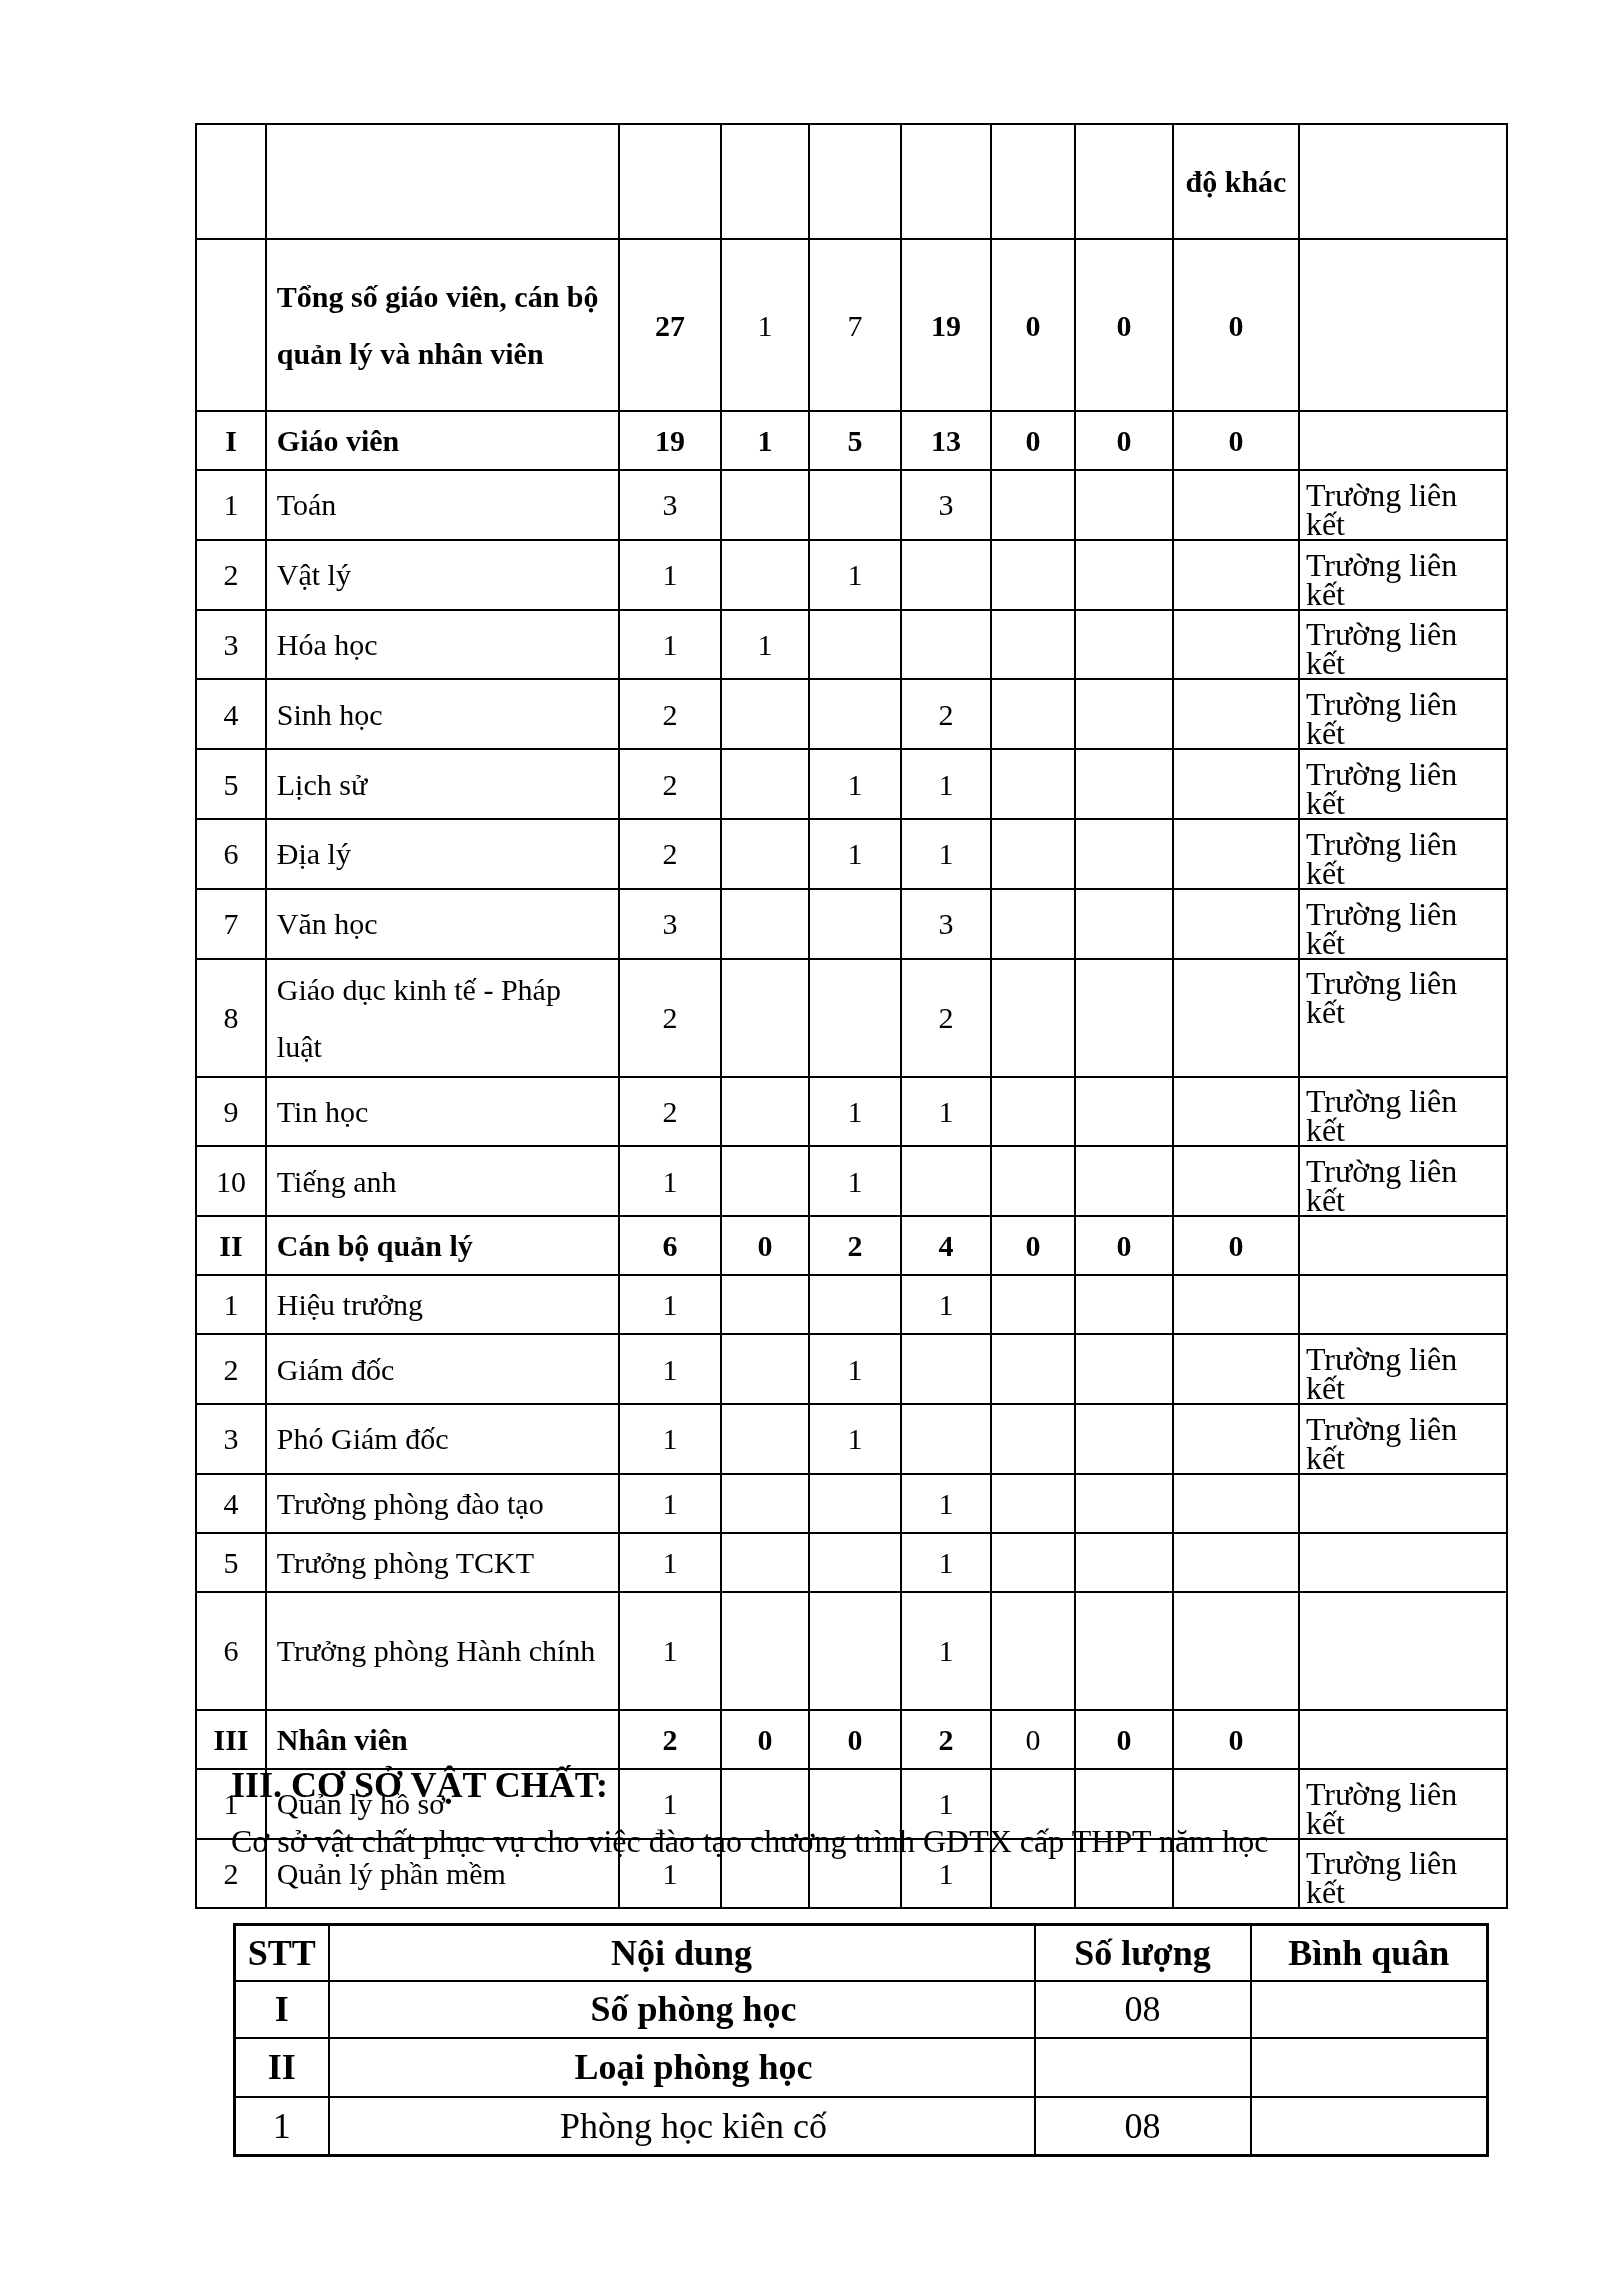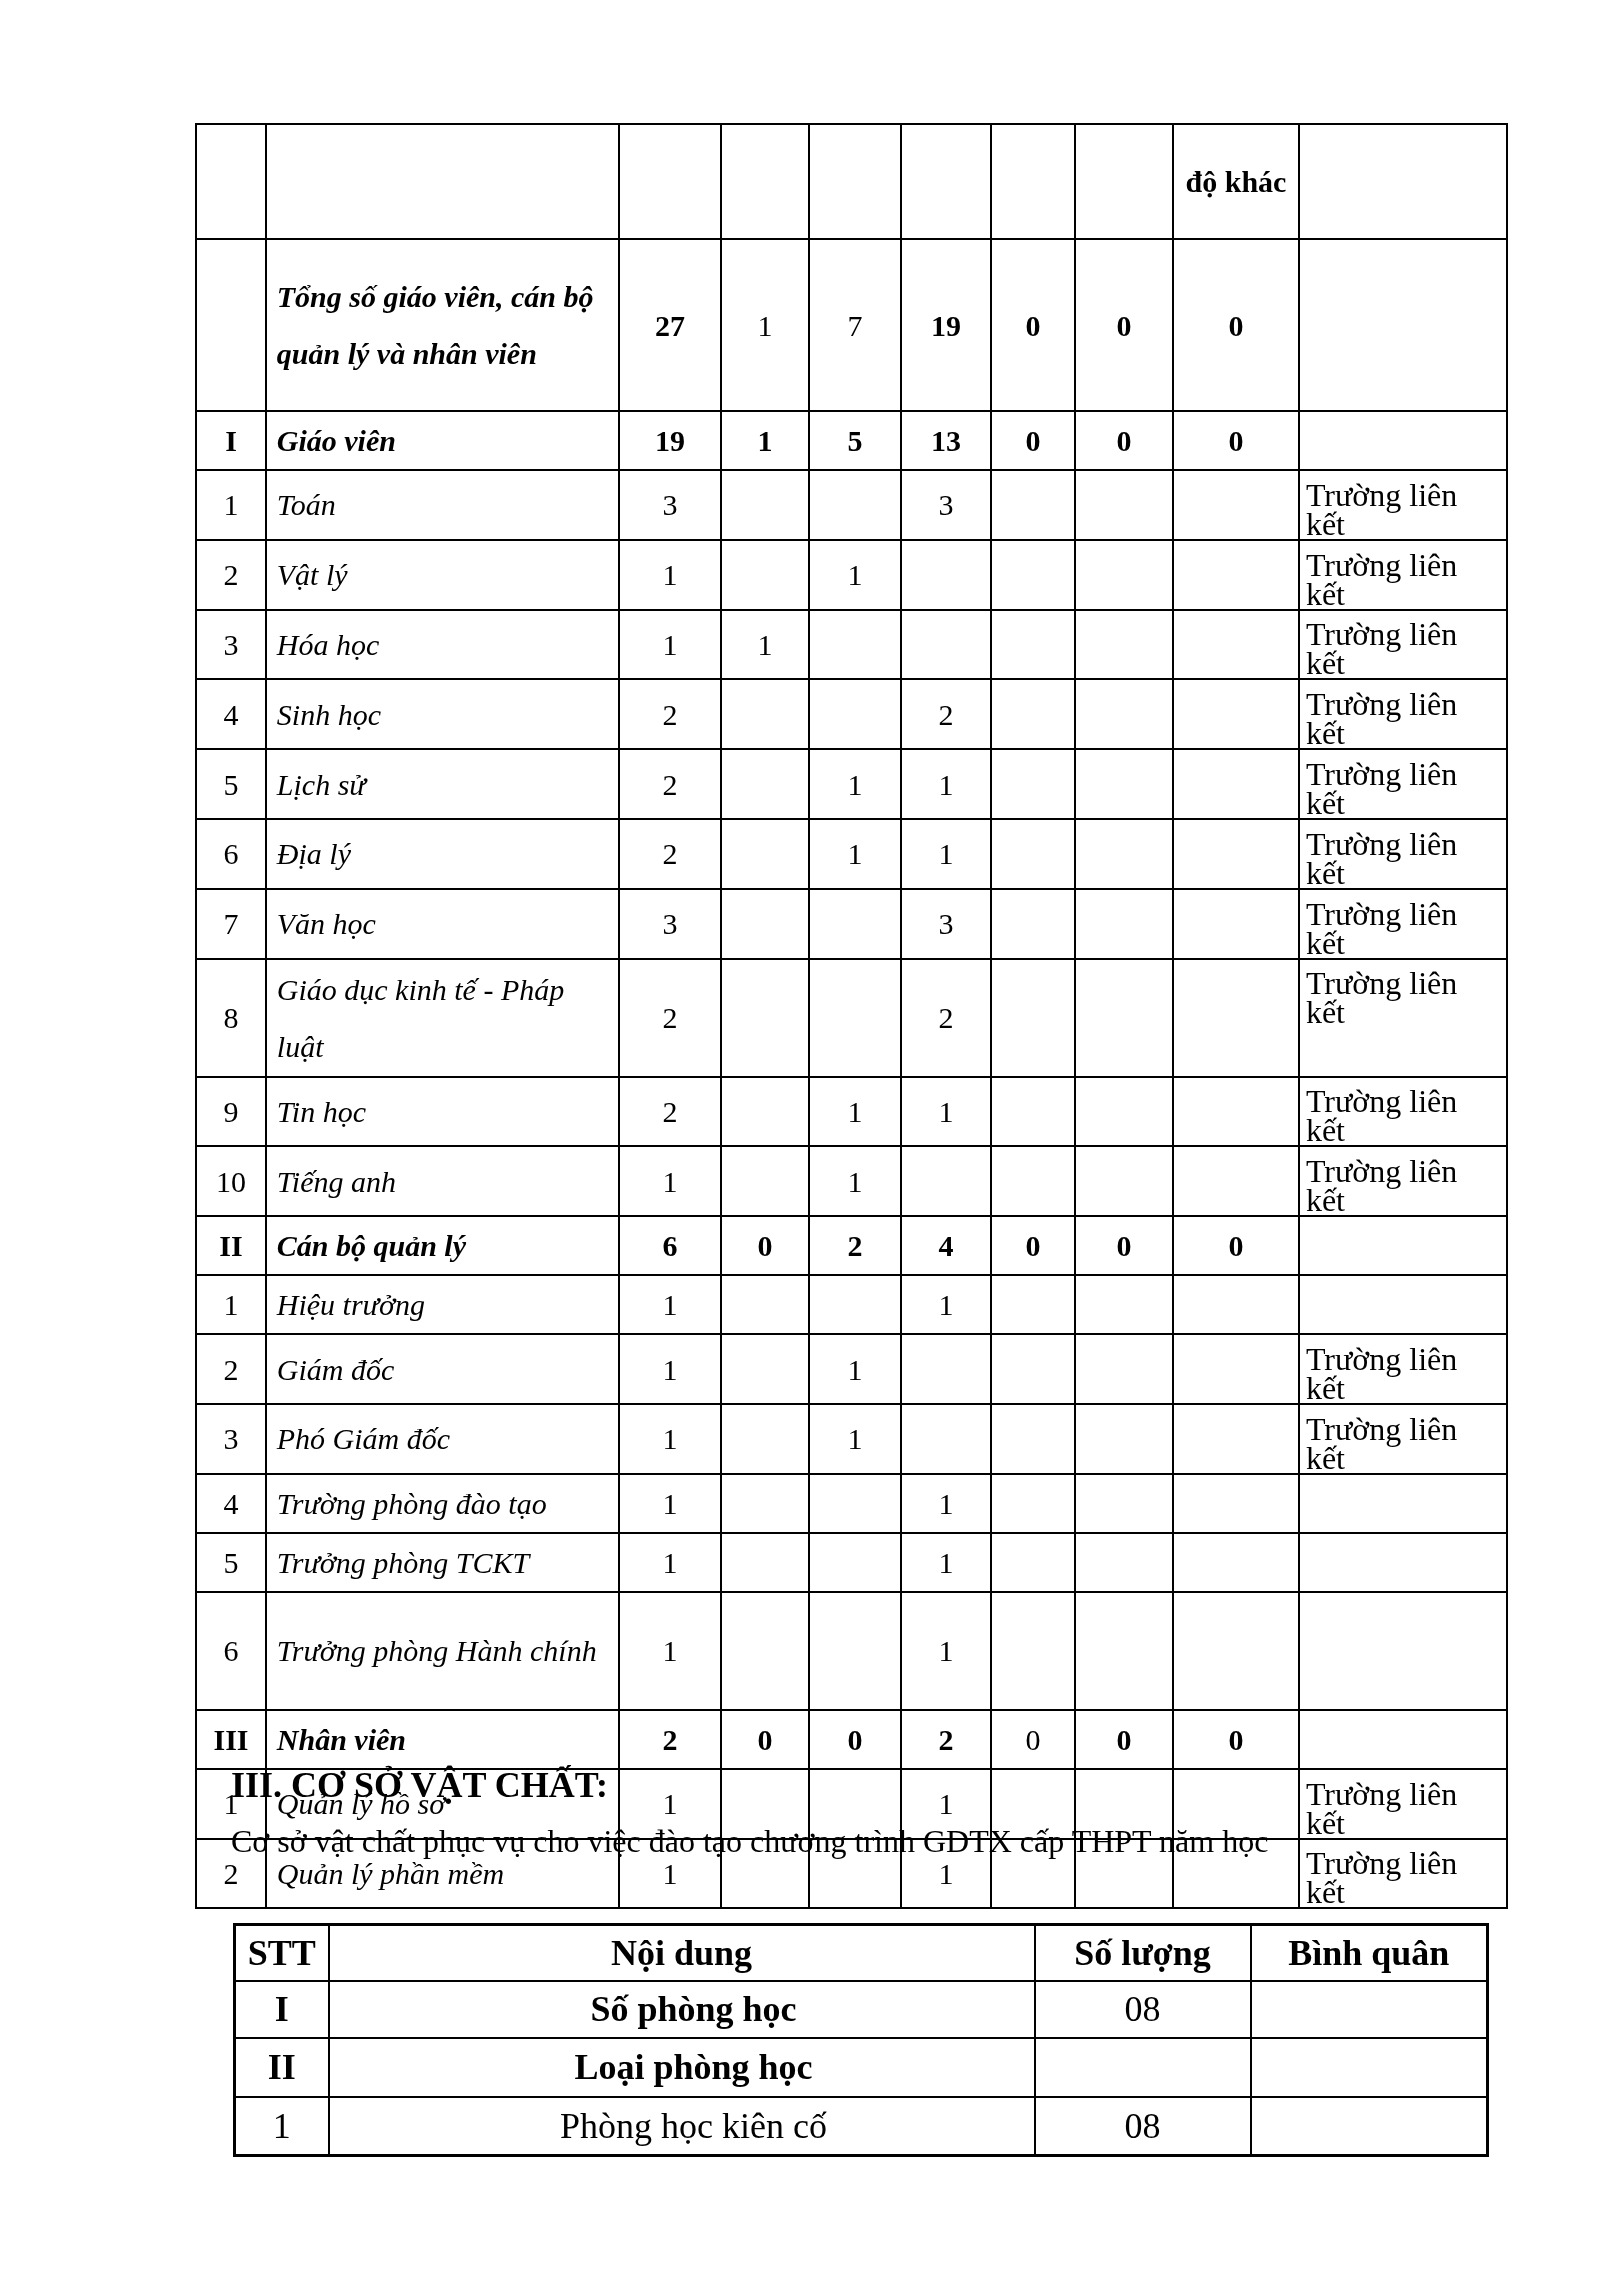--- a/index.html
+++ b/index.html
@@ -13,21 +13,21 @@
     border-collapse:collapse;table-layout:fixed;
     border:2.9px solid #000;
   }
   #t1 td{
     border-left:2px solid #000;border-right:2px solid #000;
     border-top:2.9px solid #000;border-bottom:2.9px solid #000;
     font-size:30px;line-height:55px;padding:0;vertical-align:middle;
     overflow:hidden;
   }
   #t1 td.c{text-align:center;}
-  #t1 td.nm{text-align:left;padding:0 5.9px 0 9.8px;line-height:57px;font-style:italic;}
+  #t1 td.nm{text-align:left;padding:0 5.9px 0 9.8px;line-height:57px;}
   #t1 td.nt{
     font-size:32px;line-height:29px;text-align:left;
     vertical-align:top;padding:9.8px 2px 0 5.9px;
   }
   #t1 td.hd{line-height:53px;margin-top:45px;}
   .b{font-weight:bold;}
   
   #heading{
     position:absolute;left:231px;top:1764px;
     font-size:36px;font-weight:bold;

